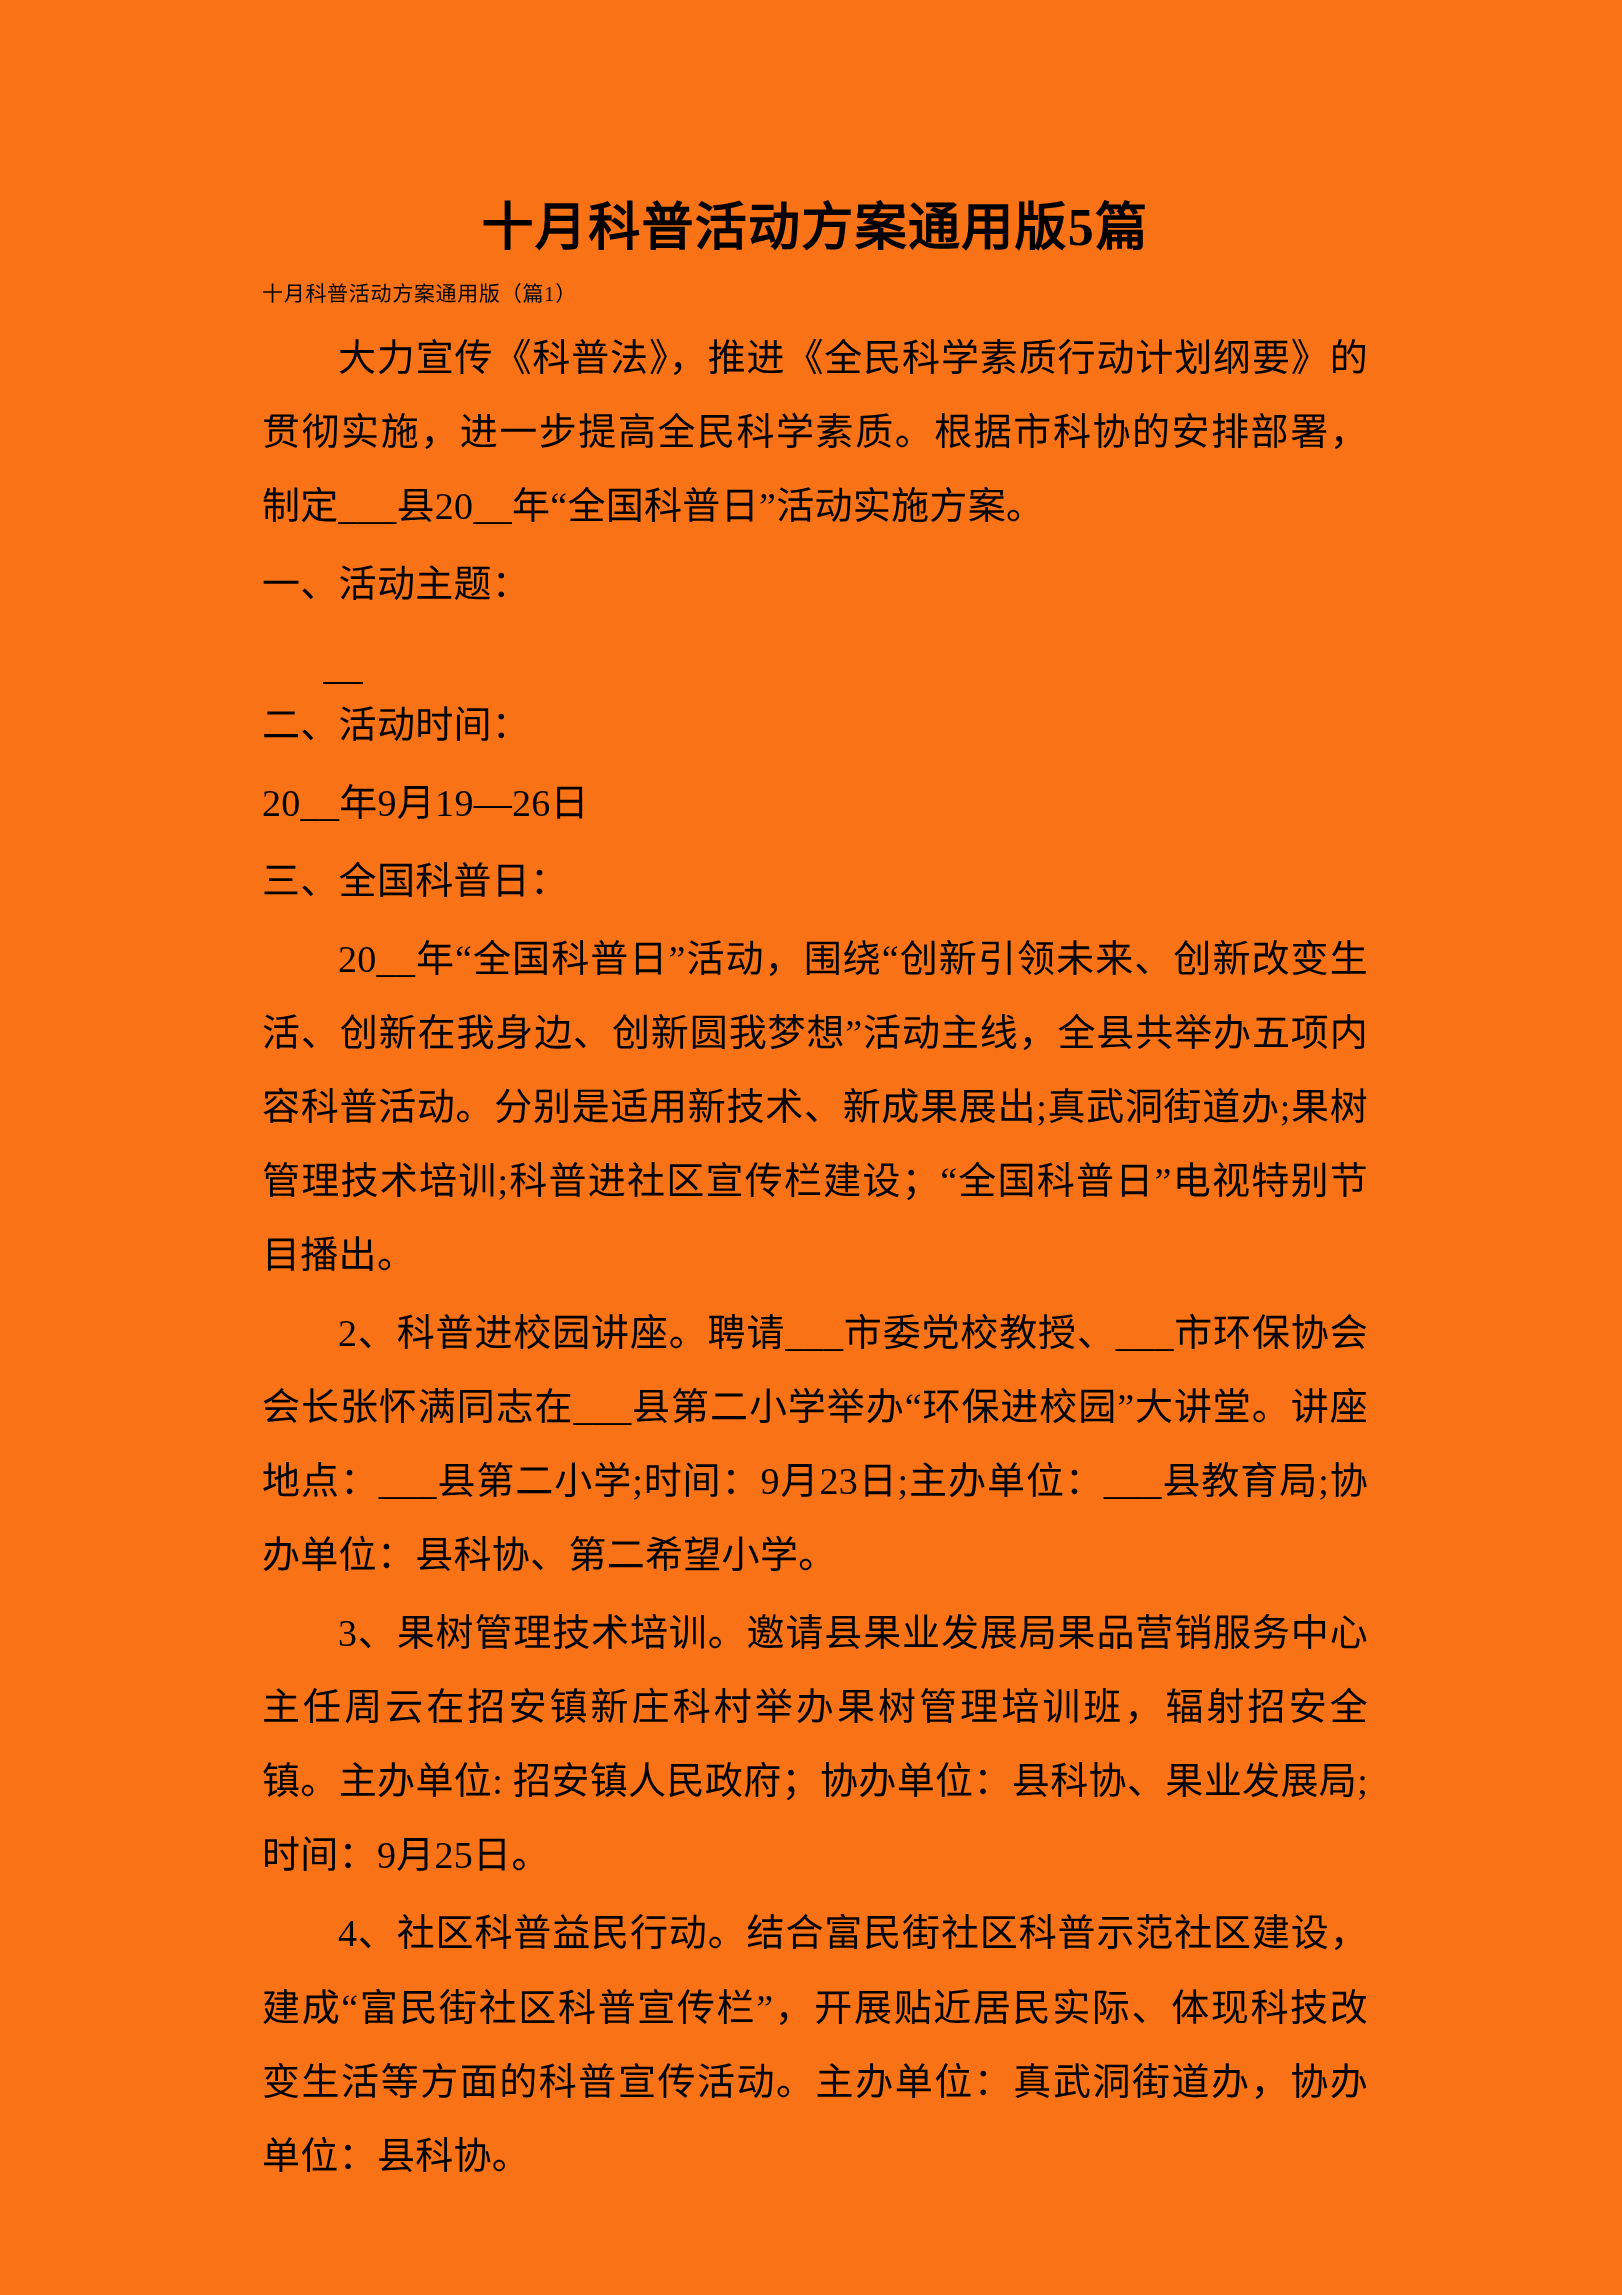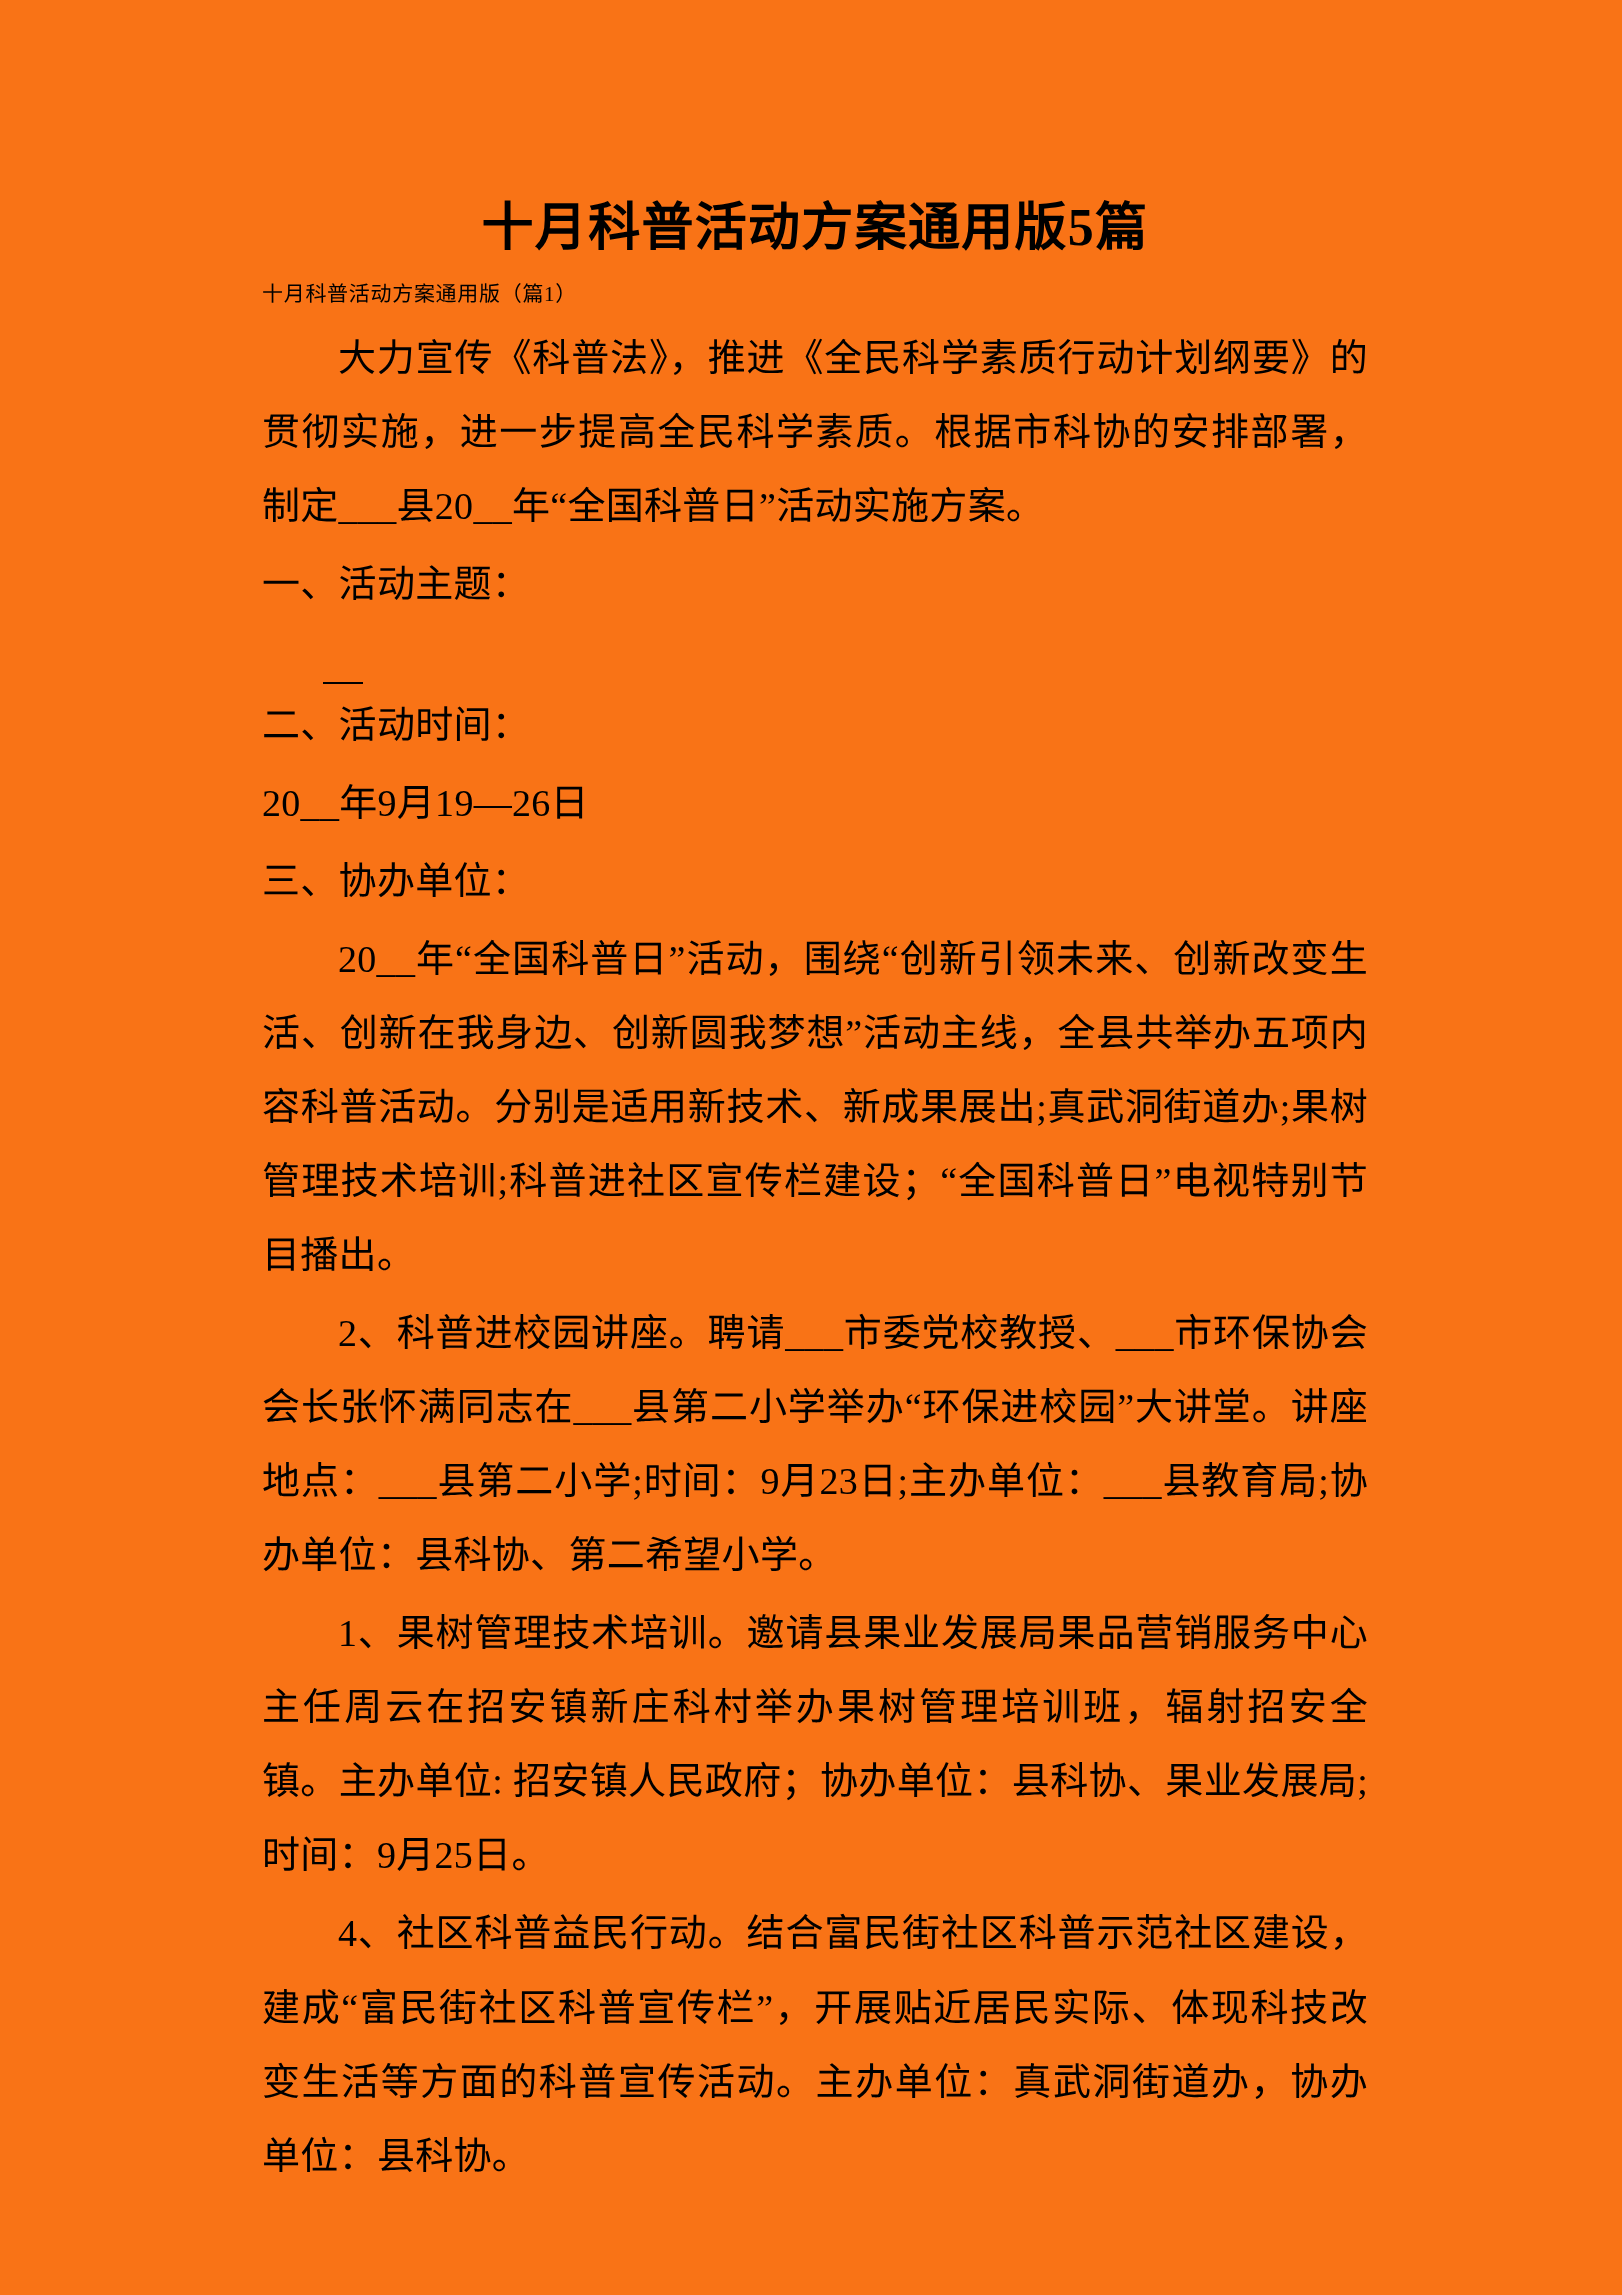--- a/index.html
+++ b/index.html
@@ -89,25 +89,25 @@
   <p class="para">大力宣传《科普法》，推进《全民科学素质行动计划纲要》的贯彻实施，进一步提高全民科学素质。根据市科协的安排部署，制定___县20__年“全国科普日”活动实施方案。</p>
 
   <p class="para heading-line">一、活动主题：</p>
 
   <p class="blank-line"><span class="fill-blank"></span></p>
 
   <p class="para heading-line">二、活动时间：</p>
 
   <p class="para heading-line">20__年9月19—26日</p>
 
-  <p class="para heading-line">三、协办单位：</p>
+  <p class="para heading-line">三、全国科普日：</p>
 
   <p class="para">20__年“全国科普日”活动，围绕“创新引领未来、创新改变生活、创新在我身边、创新圆我梦想”活动主线，全县共举办五项内容科普活动。分别是适用新技术、新成果展出;真武洞街道办;果树管理技术培训;科普进社区宣传栏建设；“全国科普日”电视特别节目播出。</p>
 
 
   <p class="para">2、科普进校园讲座。聘请___市委党校教授、___市环保协会会长张怀满同志在___县第二小学举办“环保进校园”大讲堂。讲座地点：___县第二小学;时间：9月23日;主办单位：___县教育局;协办单位：县科协、第二希望小学。</p>
 
-  <p class="para">1、果树管理技术培训。邀请县果业发展局果品营销服务中心主任周云在招安镇新庄科村举办果树管理培训班，辐射招安全镇。主办单位: 招安镇人民政府；协办单位：县科协、果业发展局;时间：9月25日。</p>
+  <p class="para">3、果树管理技术培训。邀请县果业发展局果品营销服务中心主任周云在招安镇新庄科村举办果树管理培训班，辐射招安全镇。主办单位: 招安镇人民政府；协办单位：县科协、果业发展局;时间：9月25日。</p>
 
   <p class="para">4、社区科普益民行动。结合富民街社区科普示范社区建设，建成“富民街社区科普宣传栏”，开展贴近居民实际、体现科技改变生活等方面的科普宣传活动。主办单位：真武洞街道办，协办单位：县科协。</p>
 
 </div>
 
 
 </body></html>

